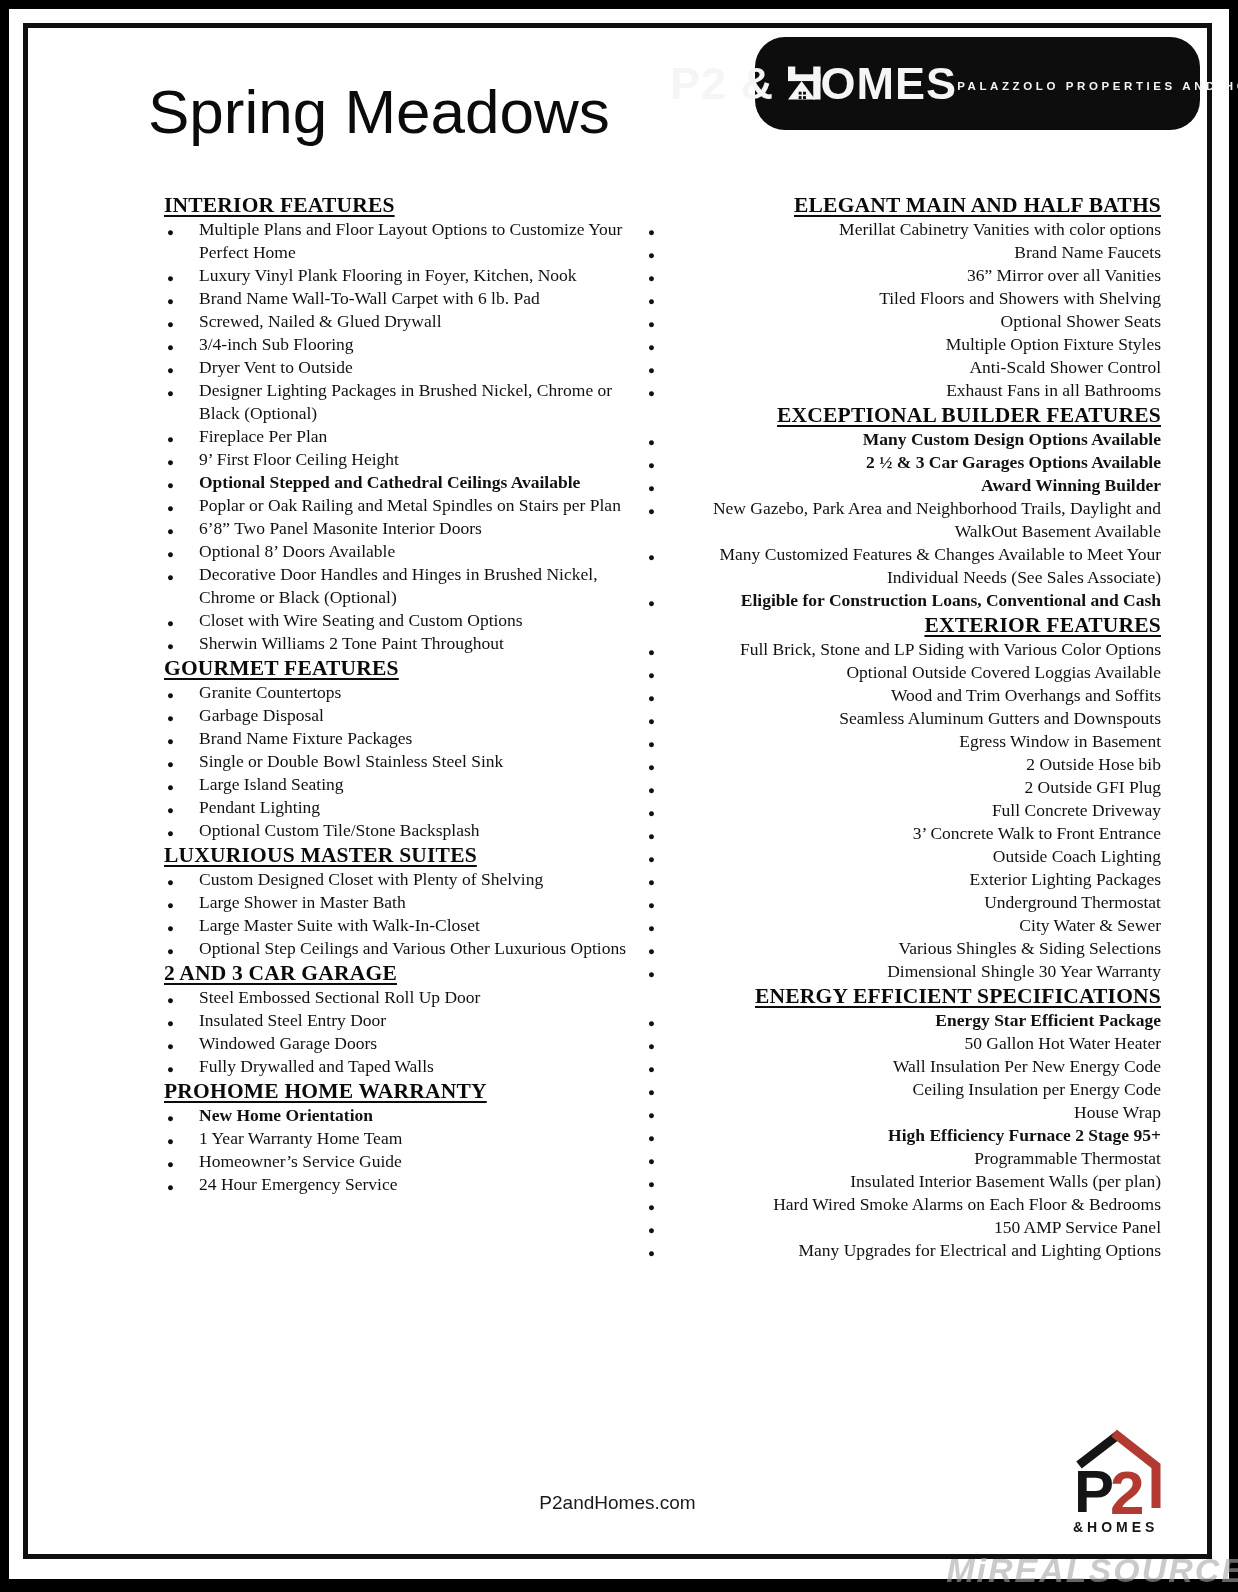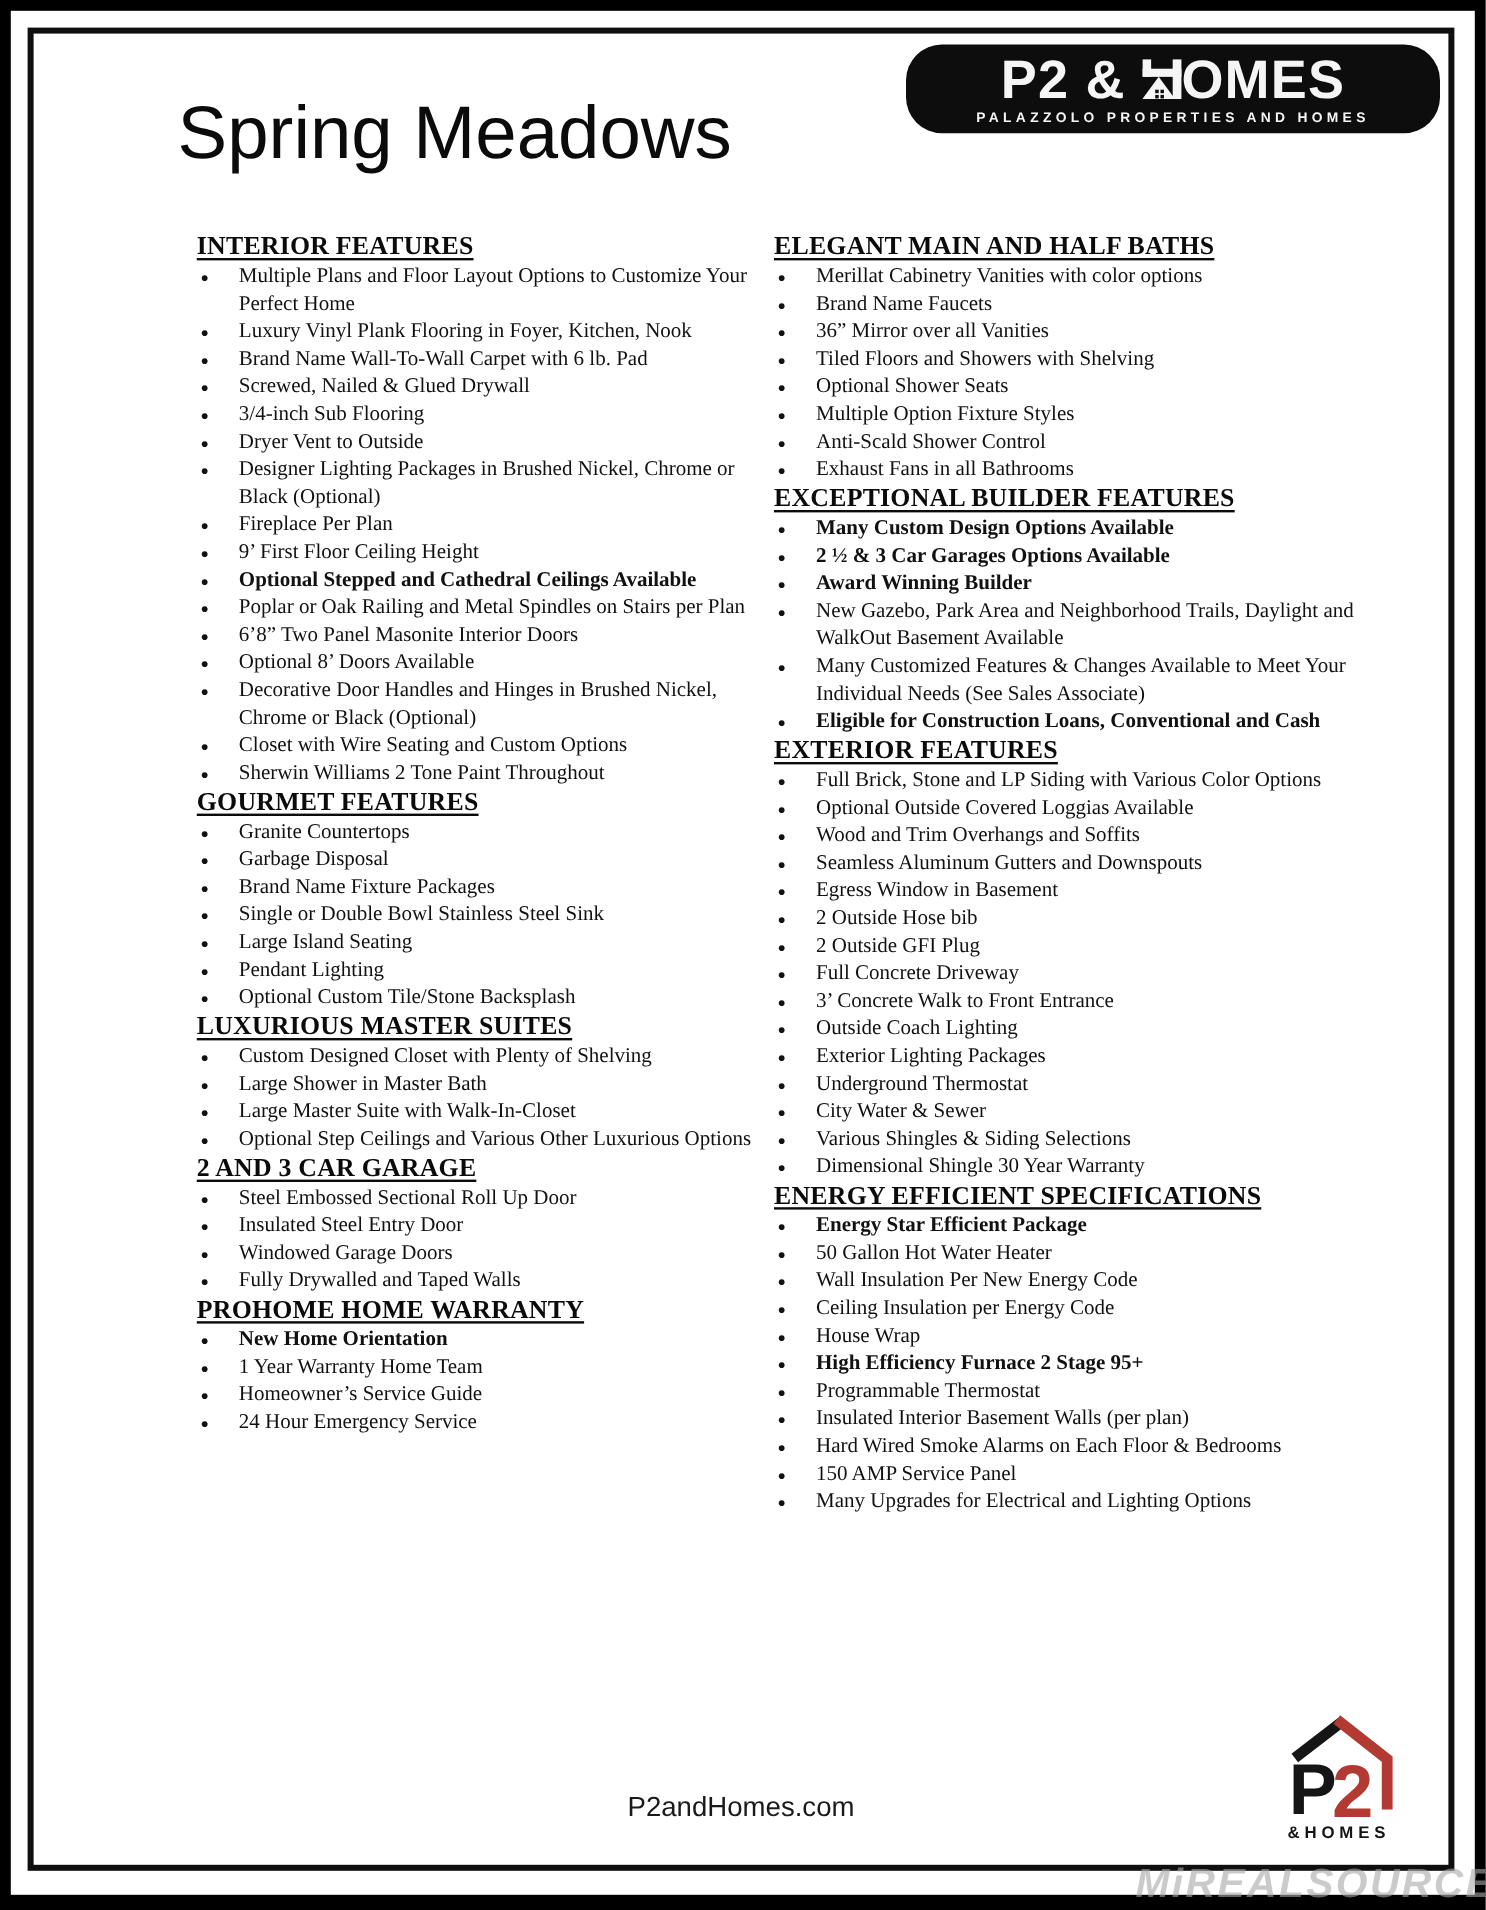--- a/index.html
+++ b/index.html
@@ -19,57 +19,57 @@
     position:absolute;left:14px;top:14px;right:17px;bottom:20px;
     border:5px solid #0f0f0f;
     background:#ffffff;
   }
   .page-title{
     position:absolute;left:120px;top:48px;margin:0;
     font-family:"Liberation Sans", sans-serif;
     font-weight:500;font-size:62px;color:#0b0b0b;letter-spacing:0px;
   }
   .logo-top{
-    position:absolute;left:727px;top:9px;width:445px;height:74px;
+    position:absolute;left:727px;top:9px;width:445px;height:93px;
     background:#0d0d0d;color:#f5f5f5;
-    display:flex;flex-direction:column;align-items:center;justify-content:center;border-radius:30px;
+    display:flex;flex-direction:row;align-items:center;justify-content:center;border-radius:30px;
   }
   .logo-top-name{
     font-family:"Liberation Sans", sans-serif;
     font-weight:700;font-size:45px;line-height:45px;letter-spacing:1px;
     white-space:nowrap;
   }
   .logo-top-name svg{vertical-align:-1px;}
   .logo-top-sub{
     font-family:"Liberation Sans", sans-serif;
     font-weight:700;font-size:11.5px;letter-spacing:3.6px;margin-top:4px;
     white-space:nowrap;
   }
   .col{position:absolute;top:164px;}
   #col-left{left:136px;width:482px;}
-  #col-right{left:617px;width:516px;}
+  #col-right{left:617px;width:516px;text-align:right;}
   .sec-heading{
     font-weight:700;font-size:21.5px;line-height:26px;color:#0b0b0b;
     text-decoration:underline;text-decoration-thickness:2px;text-underline-offset:3px;
     letter-spacing:0.2px;
   }
   ul.feature-list{list-style:none;margin:0;padding:0;}
   li.feature-item{
     position:relative;padding-left:35px;
     font-size:17.5px;line-height:23px;color:#111;
   }
   li.feature-item::before{
     content:"●";position:absolute;left:3px;top:3px;font-size:11.5px;color:#111;
   }
   li.feature-item.bold{font-weight:700;}
   .footer-url{
     position:absolute;left:0;width:100%;top:1464px;
     text-align:center;
     font-family:"Liberation Sans", sans-serif;
-    font-size:23px;color:#1a1a1a;
+    font-size:19px;color:#1a1a1a;
   }
   .logo-bottom{position:absolute;left:1038px;top:1400px;width:100px;height:108px;}
   .watermark{
     position:absolute;right:-8px;bottom:2px;z-index:5;
     font-family:"Liberation Sans", sans-serif;
     font-style:italic;font-weight:700;font-size:34px;letter-spacing:2px;
     color:#a8a8a8;opacity:0.6;white-space:nowrap;
   }
 </style>
 </head>

